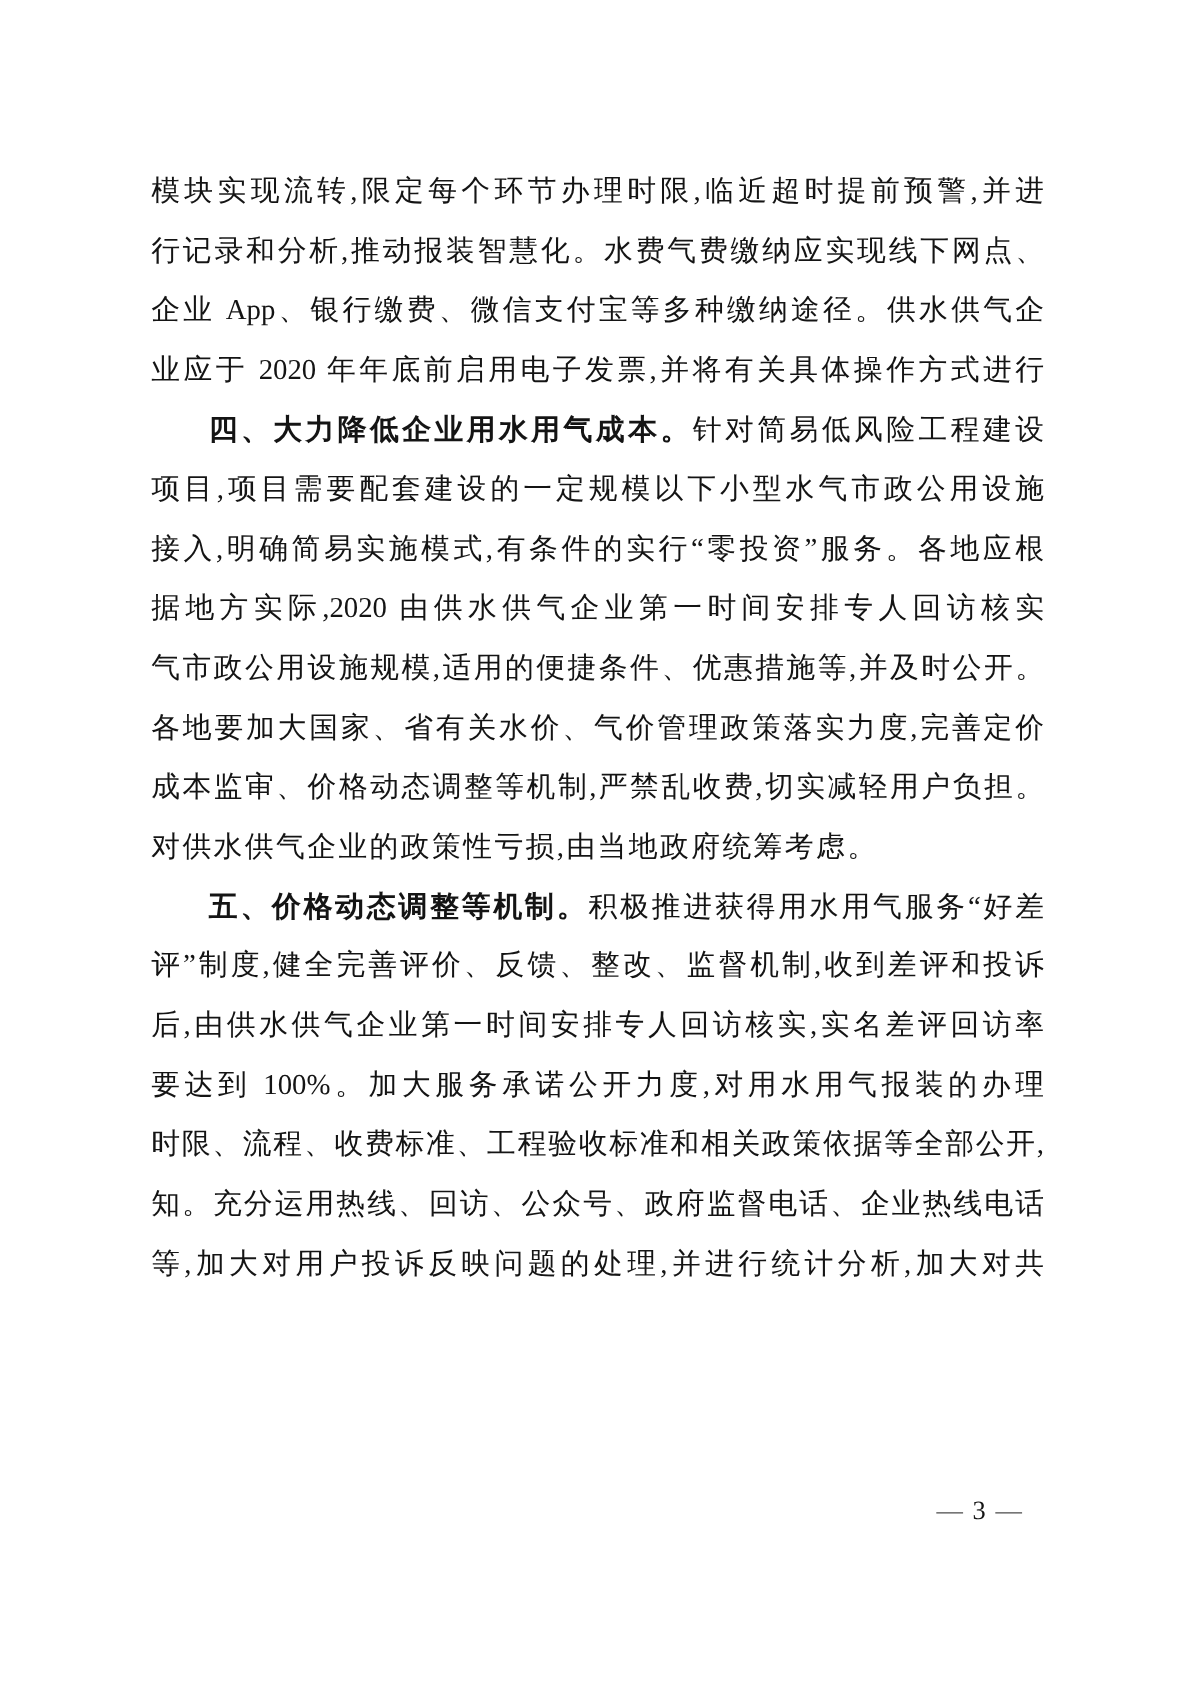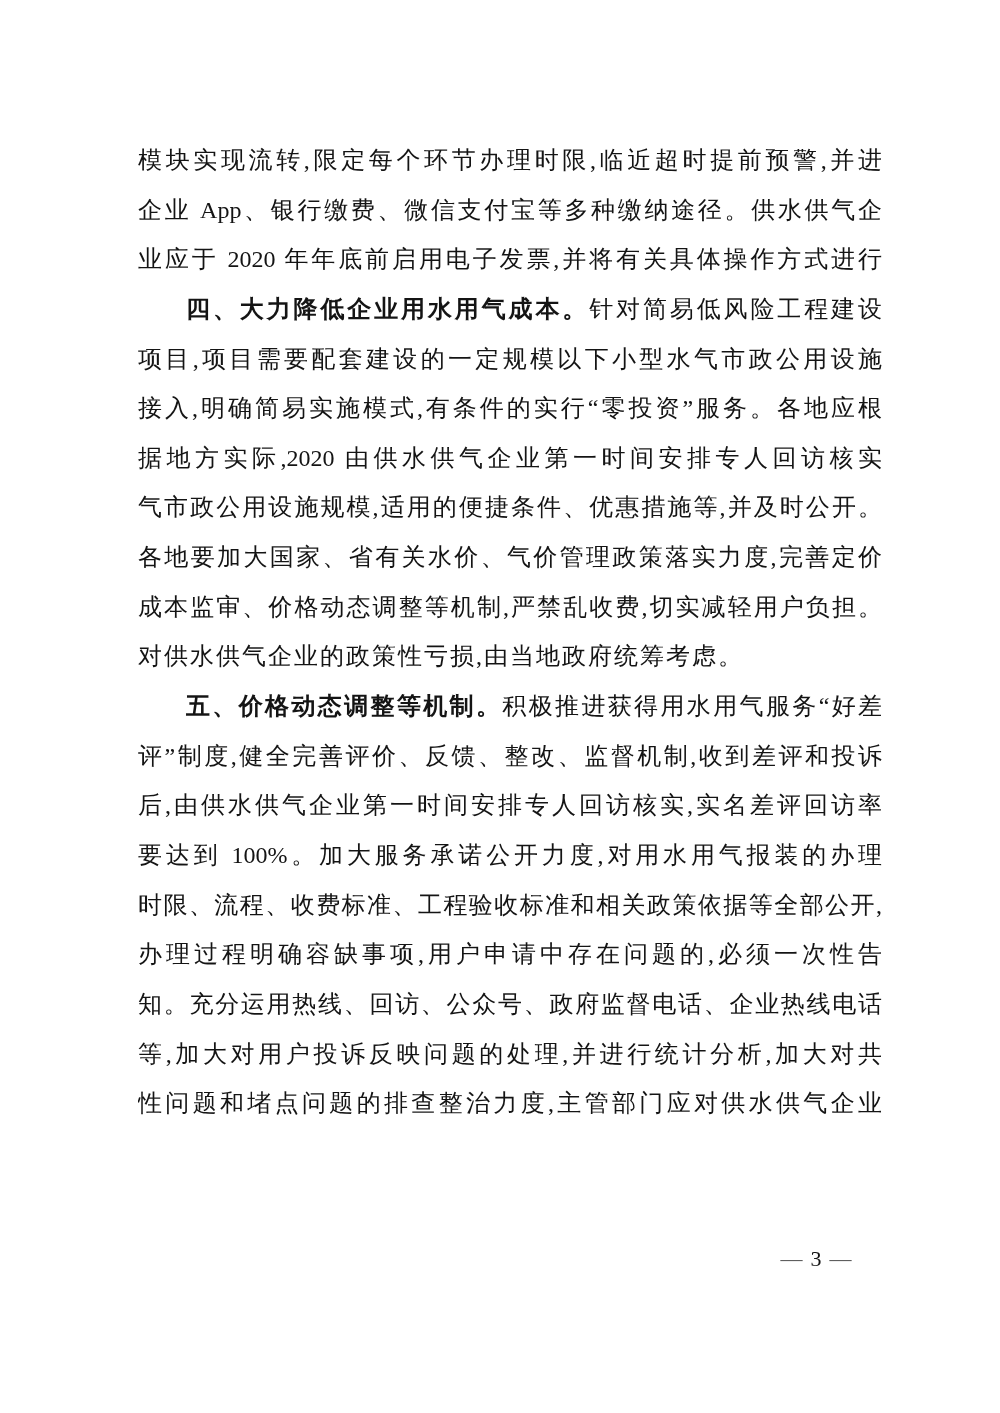--- a/index.html
+++ b/index.html
@@ -7,21 +7,21 @@
     position: relative;
     width: 1000px;
     height: 1413px;
     background: #ffffff;
     font-family: "Liberation Serif", "DejaVu Serif", serif;
     color: #141414;
     overflow: hidden;
   }
   .textblock {
     position: absolute;
-    left: 138px;
+    left: 126px;
     top: 136px;
     width: 744px;
   }
   .line {
     height: 49.65px;
     line-height: 49.65px;
     font-size: 24px;
     text-align: justify;
     text-align-last: justify;
     overflow: hidden;
@@ -49,41 +49,40 @@
   .footer .dash { color: #555555; padding: 0 8px; }
 </style>
 </head>
 <body>
 
 <div class="page">
 
   <div class="textblock">
 
     <div class="line"><span>模块实现流转,限定每个环节办理时限,临近超时提前预警,并进</span></div>
+    <div class="line"><span>行记录和分析,推动报装智慧化。水费气费缴纳应实现线下网点、</span></div>
     <div class="line"><span>企业 App、银行缴费、微信支付宝等多种缴纳途径。供水供气企</span></div>
     <div class="line"><span>业应于 2020 年年底前启用电子发票,并将有关具体操作方式进行</span></div>
 
     <div class="line indent"><span class="hd">四、大力降低企业用水用气成本。</span><span>针对简易低风险工程建设</span></div>
     <div class="line"><span>项目,项目需要配套建设的一定规模以下小型水气市政公用设施</span></div>
     <div class="line"><span>接入,明确简易实施模式,有条件的实行“零投资”服务。各地应根</span></div>
     <div class="line"><span>据地方实际,2020 由供水供气企业第一时间安排专人回访核实</span></div>
     <div class="line"><span>气市政公用设施规模,适用的便捷条件、优惠措施等,并及时公开。</span></div>
     <div class="line"><span>各地要加大国家、省有关水价、气价管理政策落实力度,完善定价</span></div>
     <div class="line"><span>成本监审、价格动态调整等机制,严禁乱收费,切实减轻用户负担。</span></div>
     <div class="line pend"><span>对供水供气企业的政策性亏损,由当地政府统筹考虑。</span></div>
 
     <div class="line indent"><span class="hd">五、价格动态调整等机制。</span><span>积极推进获得用水用气服务“好差</span></div>
     <div class="line"><span>评”制度,健全完善评价、反馈、整改、监督机制,收到差评和投诉</span></div>
     <div class="line"><span>后,由供水供气企业第一时间安排专人回访核实,实名差评回访率</span></div>
     <div class="line"><span>要达到 100%。加大服务承诺公开力度,对用水用气报装的办理</span></div>
     <div class="line"><span>时限、流程、收费标准、工程验收标准和相关政策依据等全部公开,</span></div>
-    <div class="line"><span>办理过程明确容缺事项,用户申请中存在问题的,必须一次性告</span></div>
     <div class="line"><span>知。充分运用热线、回访、公众号、政府监督电话、企业热线电话</span></div>
     <div class="line"><span>等,加大对用户投诉反映问题的处理,并进行统计分析,加大对共</span></div>
-    <div class="line"><span>性问题和堵点问题的排查整治力度,主管部门应对供水供气企业</span></div>
 
   </div>
 
   <div class="footer">
     <span class="dash">—</span><span>3</span><span class="dash">—</span>
   </div>
 
 </div>
 
 </body></html>

